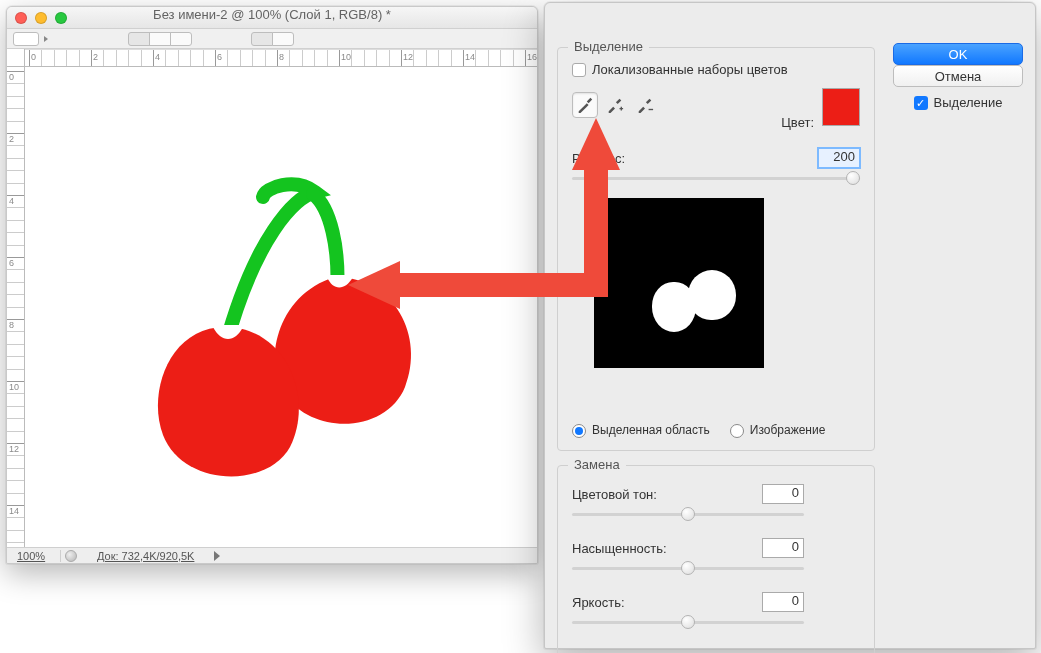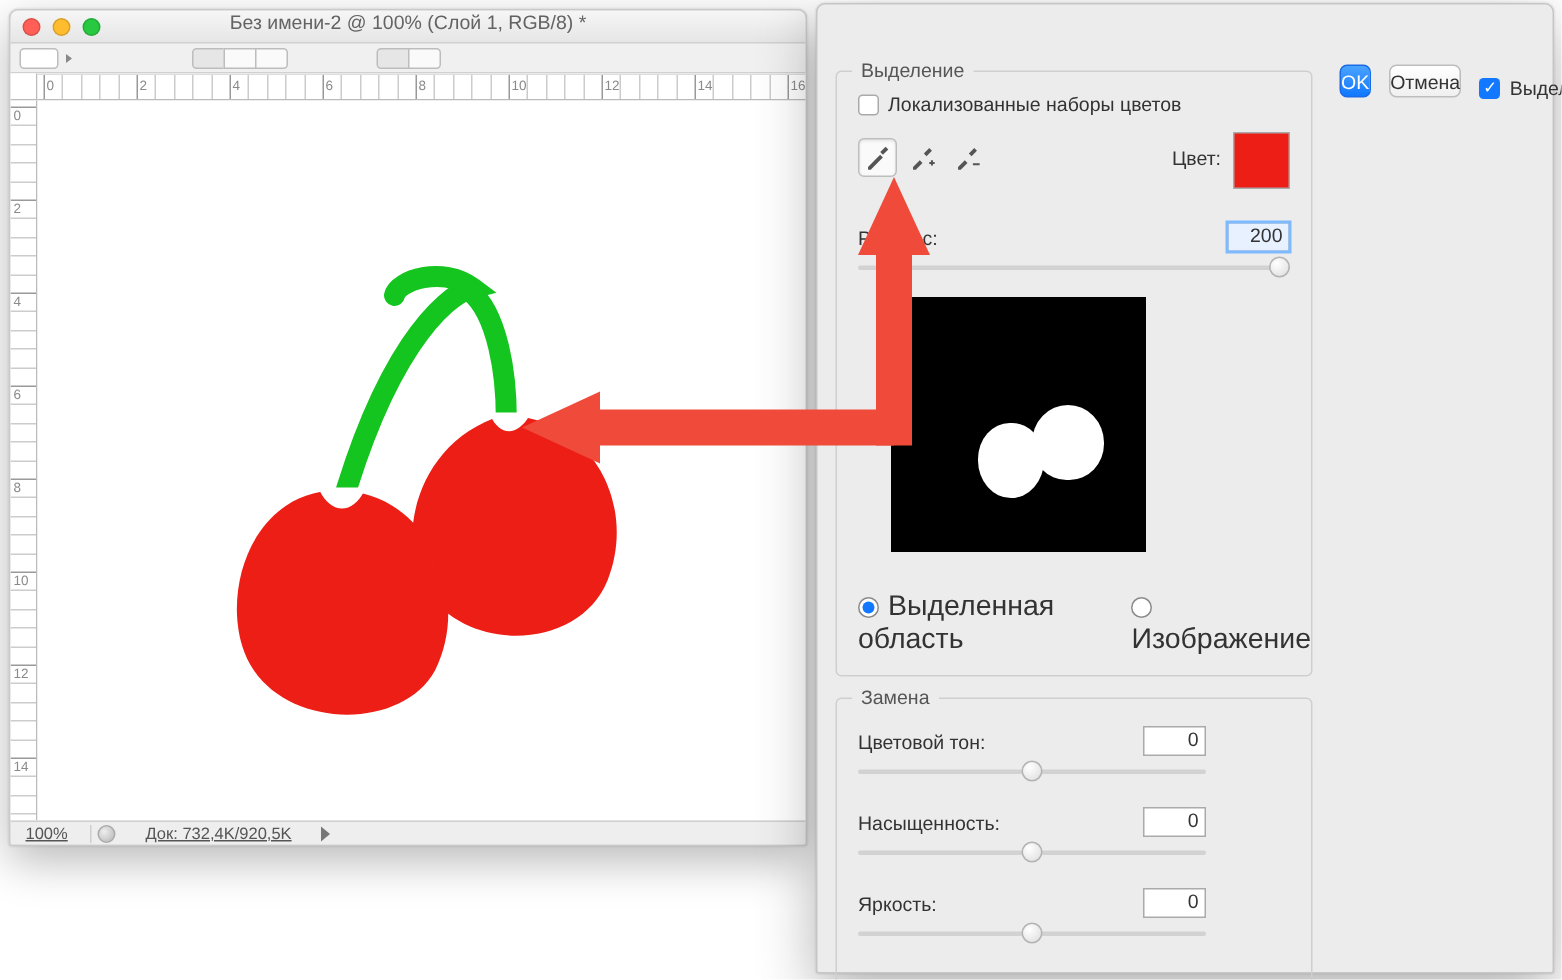--- a/index.html
+++ b/index.html
@@ -144,21 +144,21 @@
     line-height:22px;
     border-radius:6px 6px 0 0;
   }
   .dialog-body {
     position:absolute; left:0; top:22px; right:0; bottom:0;
     padding: 12px;
   }
   .right-buttons {
     position:absolute; right:12px; top:18px;
     width:130px;
-    display:flex; flex-direction:row; gap:12px;
+    display:flex; flex-direction:column; gap:0;
     align-items:stretch;
   }
   .btn {
     height:22px;
     border:1px solid #bdbdbd;
     border-radius:5px;
     background: linear-gradient(#ffffff,#f0f0f0);
     font-size:13px; color:#333;
     display:flex; align-items:center; justify-content:center;
     cursor:default;
@@ -195,21 +195,21 @@
   }
   .eyebtn {
     width:26px; height:26px;
     border:1px solid transparent;
     border-radius:4px;
     display:flex; align-items:center; justify-content:center;
   }
   .eyebtn.active { border-color:#bdbdbd; background:#fafafa; box-shadow: inset 0 1px 2px rgba(0,0,0,0.1);}
   .eyedrop-svg { width:18px; height:18px; }
 
-  .color-label { position:absolute; right:60px; top:50px; font-size:13px; }
+  .color-label { position:absolute; right:60px; top:67px; font-size:13px; }
   .color-swatch {
     position:absolute; right:14px; top:40px;
     width:38px; height:38px;
     border:1px solid #aaa;
   }
   .tolerance-row {
     position:absolute; left:14px; right:14px; top:100px;
     display:flex; align-items:center; justify-content:space-between;
     font-size:13px;
   }
@@ -239,21 +239,21 @@
   .mask-preview {
     position:absolute; left:36px; top:150px;
     width:170px; height:170px;
     background:#000;
   }
   .mask-preview .blob {
     position:absolute; background:#fff; border-radius:50% 50% 48% 48%;
   }
   .radio-row {
     position:absolute; left:14px; bottom:12px;
-    display:flex; gap:20px; font-size:19px;
+    display:flex; gap:20px; font-size:12px;
     align-items:center;
     margin-top:46px;
   }
   .radio { width:14px; height:14px; border-radius:50%; border:1px solid #8a8a8a; background:#fff; display:inline-flex; align-items:center; justify-content:center; margin-right:6px; vertical-align:middle;}
   .radio.sel::after { content:""; width:8px; height:8px; border-radius:50%; background:#1178ff; }
 
   
   .frow {
     position:absolute; left:14px; right:70px;
     display:flex; justify-content:space-between; align-items:center;

